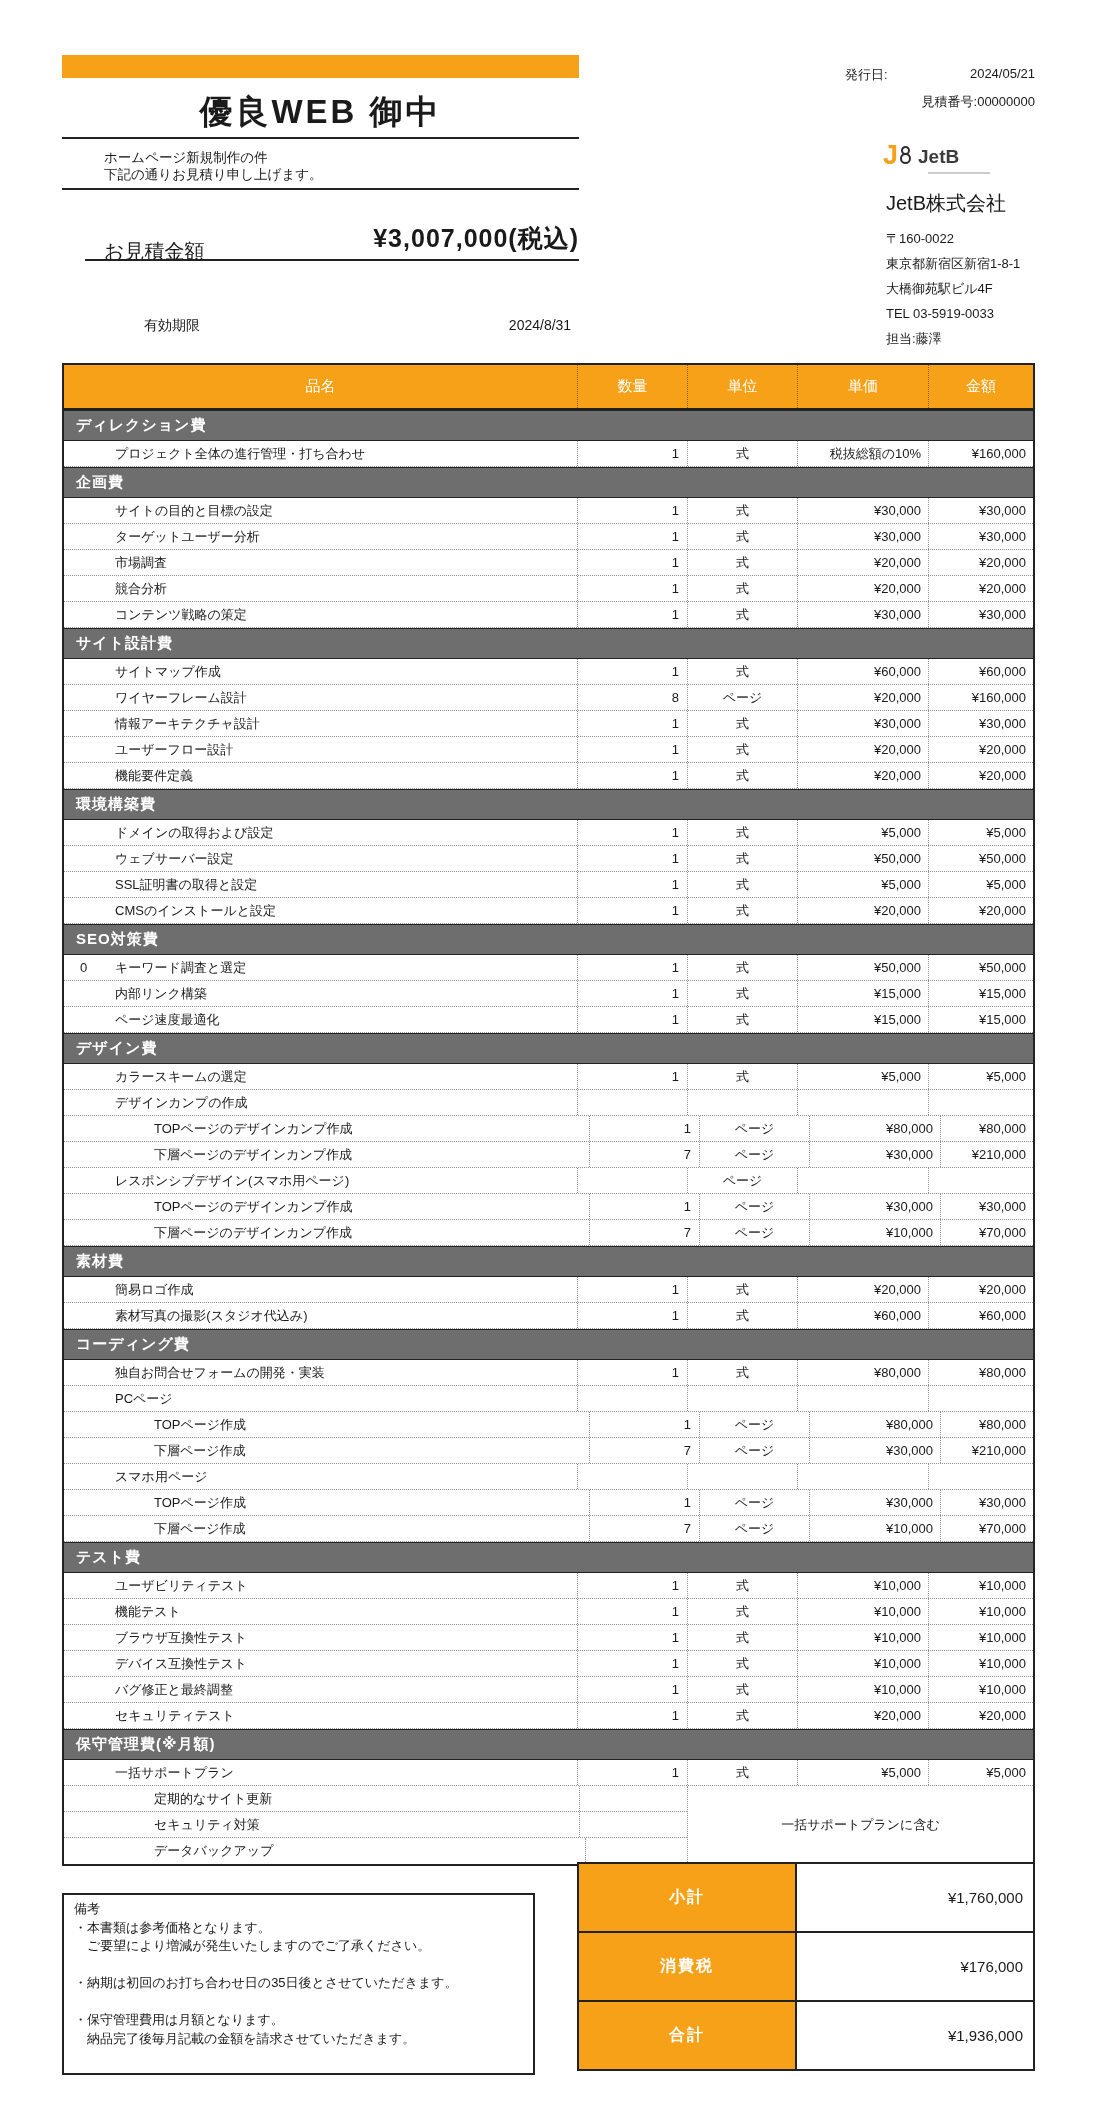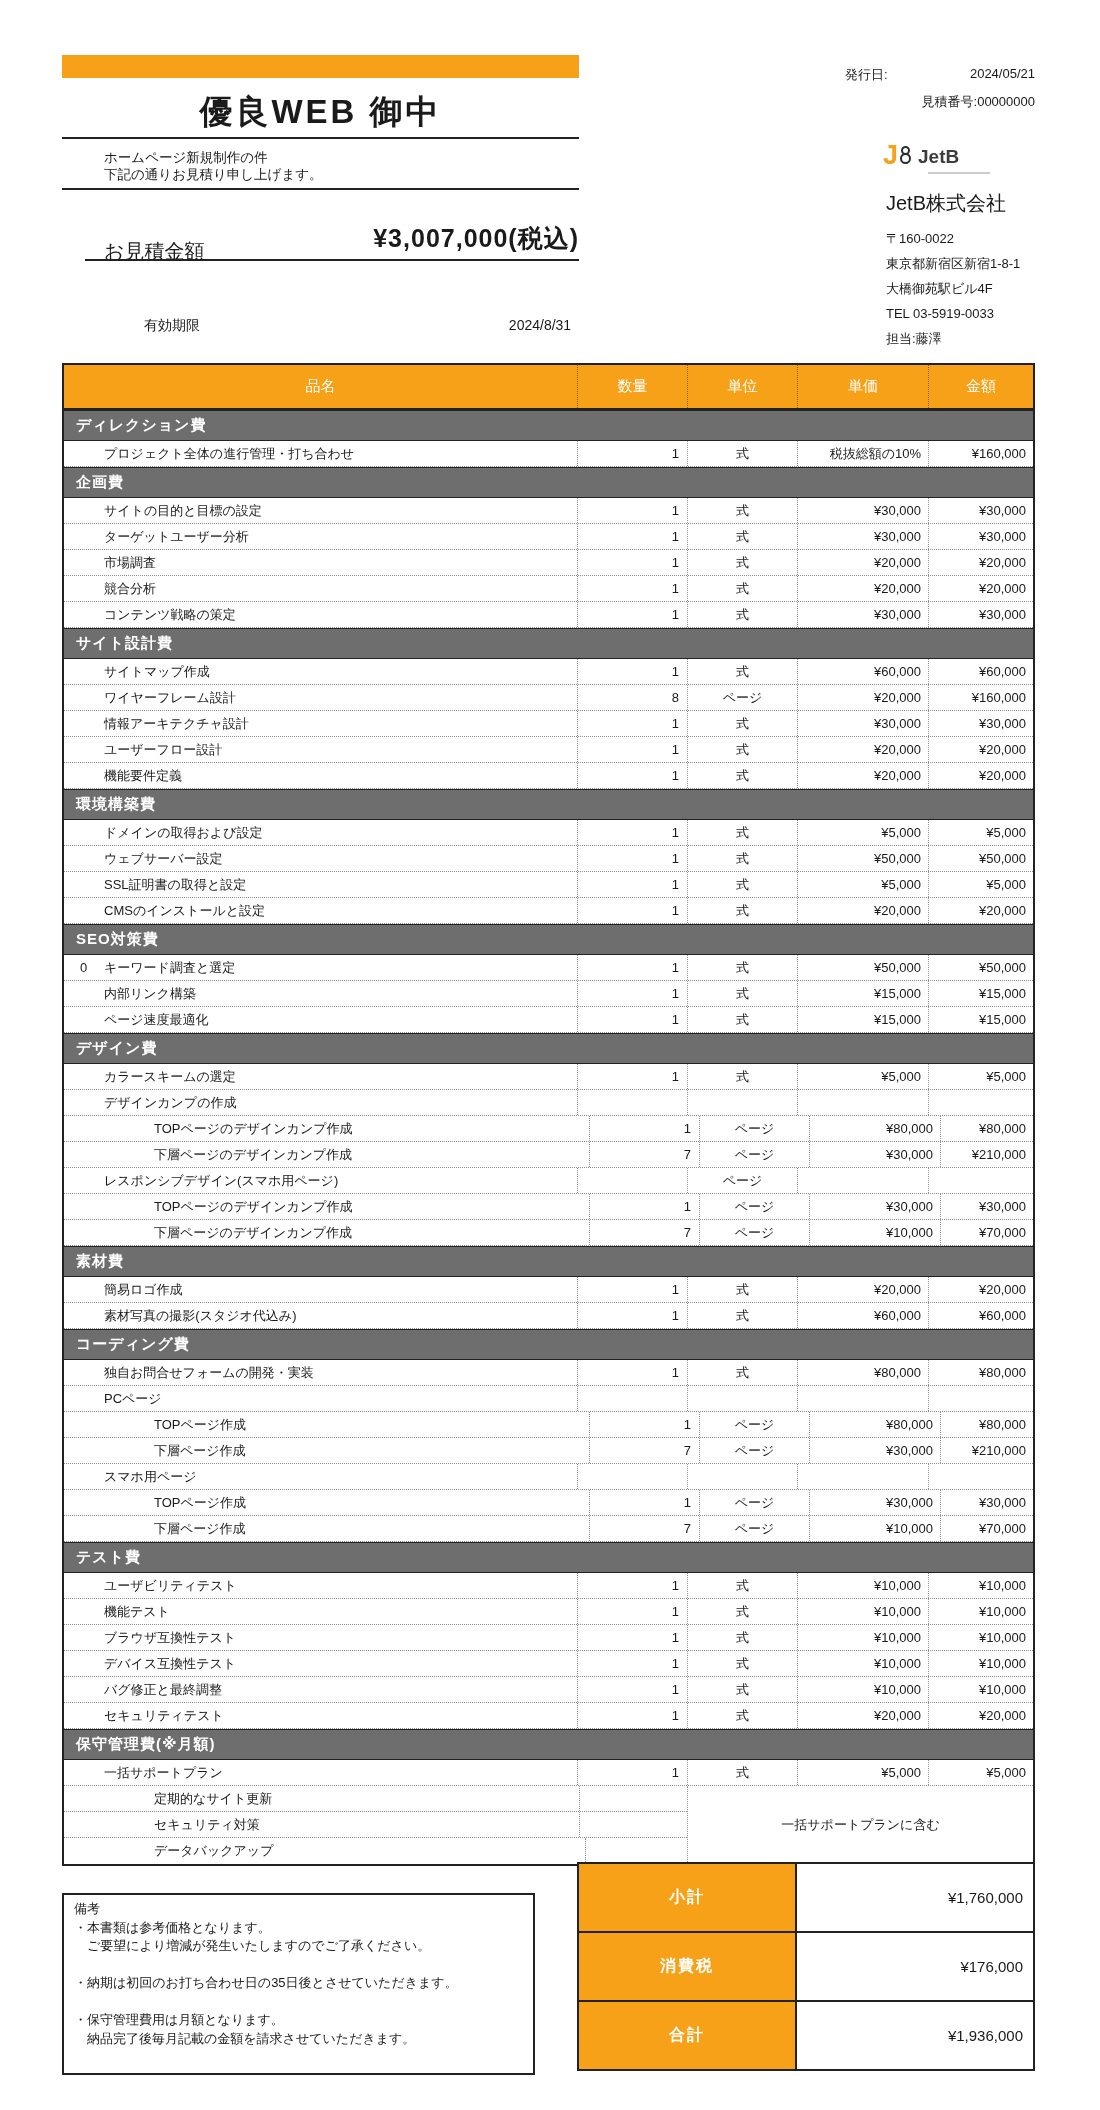--- a/index.html
+++ b/index.html
@@ -39,21 +39,21 @@
   .quote-table{left:62px;top:363px;width:973px;border:2px solid #222;box-sizing:border-box;background:#fff;}
   .thead{display:flex;height:45px;background:var(--orange);color:#fff;font-weight:normal;font-size:15px;border-bottom:2px solid #222;box-sizing:border-box;justify-content:flex-end;}
   .th{display:flex;align-items:center;justify-content:center;box-sizing:border-box;}
   .th + .th{border-left:1px dotted rgba(60,40,0,.55);}
   .th-name{width:513px;}
   .th-qty{width:110px;} .th-unit{width:110px;} .th-price{width:131px;} .th-amt{flex:1;}
   .row-cat{height:31px;background:var(--gray);color:#fff;font-weight:bold;font-size:15px;display:flex;align-items:center;padding-left:12px;box-sizing:border-box;border-top:1px solid #222;border-bottom:1px solid #222;letter-spacing:1px;}
   .row-item{display:flex;height:26px;font-size:13px;box-sizing:border-box;border-bottom:1px dotted var(--dot);}
   .cell{display:flex;align-items:center;box-sizing:border-box;overflow:hidden;white-space:nowrap;}
   .c-name{width:513px;position:relative;}
-  .ind1{padding-left:40px;text-align:right;} .ind2{padding-left:78px;margin-left:12px;}
+  .ind1{padding-left:51px;text-align:right;} .ind2{padding-left:78px;margin-left:12px;}
   .prefix{position:absolute;left:16px;}
   .c-qty{width:110px;justify-content:flex-end;padding-right:8px;border-left:1px dotted var(--dot);}
   .c-unit{width:110px;justify-content:center;border-left:1px dotted var(--dot);}
   .c-price{width:131px;justify-content:flex-end;padding-right:7px;border-left:1px dotted var(--dot);}
   .c-amt{flex:1;justify-content:flex-end;padding-right:7px;border-left:1px dotted var(--dot);}
   .row-group{display:flex;box-sizing:border-box;}
   .group-left{width:623px;}
   .g-row{display:flex;height:26px;border-bottom:1px dotted var(--dot);box-sizing:border-box;font-size:13px;}
   .g-row:last-child{border-bottom:none;gap:28px;}
   .group-note{flex:1;border-left:1px dotted var(--dot);display:flex;align-items:center;justify-content:center;font-size:13px;}

